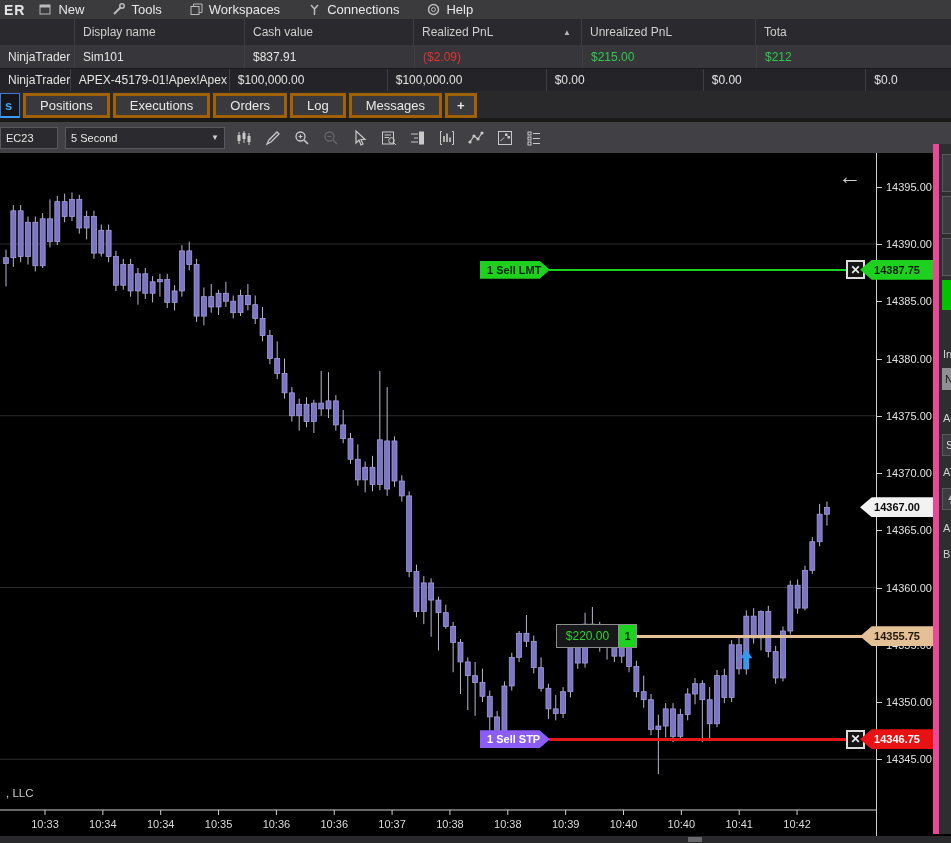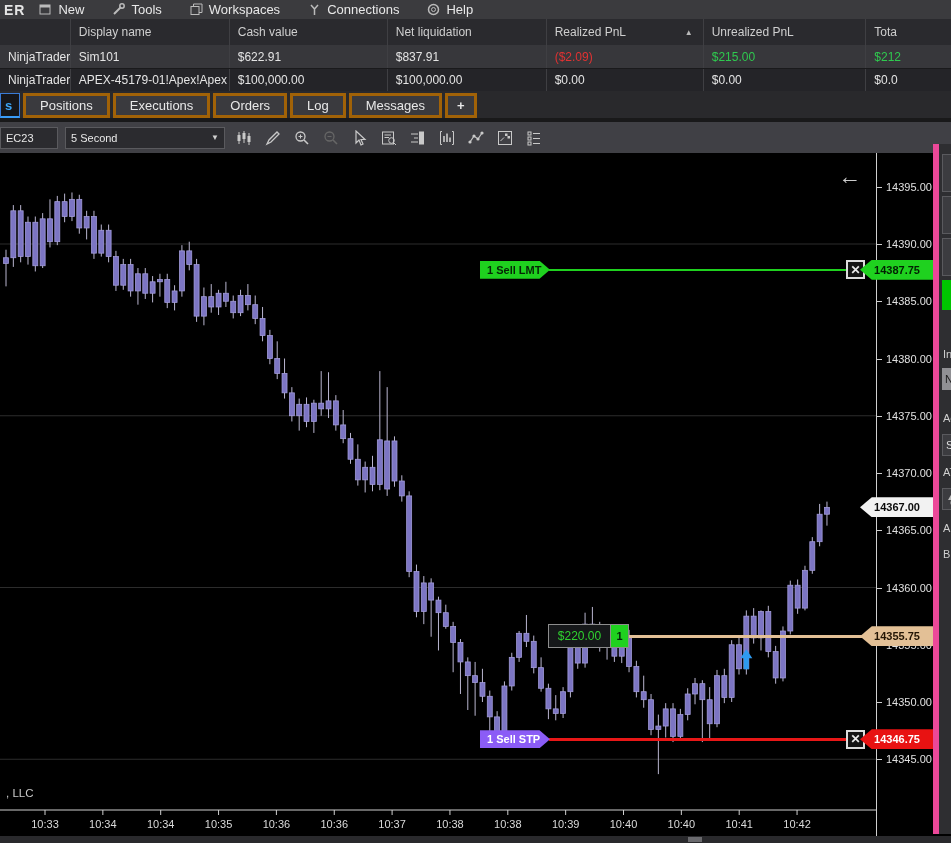--- a/index.html
+++ b/index.html
@@ -35,21 +35,21 @@
   #iconstrip { display:flex; align-items:center; margin-left:10px; gap:11px; }
   .ticon { width:18px; height:18px; display:flex; align-items:center; justify-content:center; }
   
   #chart { position:absolute; left:0; top:153px; width:876px; height:690px; background:#000; }
   #csvg { position:absolute; left:0; top:0; }
   .orderline { position:absolute; }
   .order-label { position:absolute; height:18px; line-height:18px; font-size:11px; font-weight:bold; padding-left:7px; width:70px;
     clip-path:polygon(0 0, 85% 0, 100% 50%, 85% 100%, 0 100%); }
   #lmt-label { background:#1fd11f; color:#062706; }
   #stp-label { background:#8b5cf6; color:#fff; }
-  #pos-box { position:absolute; width:81px; height:24px; display:flex; border:1px solid #8d8d8d; background:#16181a; }
+  #pos-box { position:absolute; width:81px; height:24px; display:flex; border:1px solid #8d8d8d; background:#16181a;margin-left:8px; }
   #pos-pnl { flex:1; color:#2fd32f; font-size:12px; display:flex; align-items:center; justify-content:center; }
   #pos-qty { width:18px; background:#1fd11f; color:#04230a; font-size:11px; font-weight:bold; display:flex; align-items:center; justify-content:center; border-left:1px solid #8d8d8d; }
   .xbtn { position:absolute; width:19px; height:19px; background:#141414; border:2px solid #dcdcdc; color:#ececec; font-size:12px; font-weight:bold; display:flex; align-items:center; justify-content:center; cursor:pointer; }
   #back-arrow { position:absolute; left:838px; top:10px; color:#cccccc; font-size:23px; }
   #watermark { position:absolute; left:6px; top:634px; color:#c9c9c9; font-size:11.5px; }
   .timelabel { position:absolute; top:665px; width:44px; text-align:center; color:#dadada; font-size:11px; }
   
   #axis { position:absolute; left:876px; top:153px; width:57px; height:690px; background:#000; border-left:1px solid #cfcfcf; }
   .ytick { position:absolute; left:9px; color:#e0e0e0; font-size:11px; height:12px; line-height:12px; }
   .ydash { position:absolute; left:0; width:5px; height:1px; background:#cfcfcf; }
@@ -120,33 +120,31 @@
       </span>
     <span>Help</span>
   </span>
 </div>
 
 <div id="table">
   <div class="trow" id="thead">
     <div class="c0"></div>
     <div class="c1">Display name</div>
     <div class="c2">Cash value</div>
-    <div class="c3">Net liquidation</div>
     <div class="c4">
         <span>Realized PnL</span>
         <span id="sort-arrow">▲</span>
       </div>
     <div class="c5">Unrealized PnL</div>
     <div class="c6">Tota</div>
   </div>
   <div id="rows">
       <div class="trow r1">
         <div class="c0">NinjaTrader Br</div>
         <div class="c1">Sim101</div>
-        <div class="c2">$622.91</div>
         <div class="c3">$837.91</div>
         <div class="c4 neg">($2.09)</div>
         <div class="c5 pos-green">$215.00</div>
         <div class="c6 pos-green">$212</div>
       </div>
       <div class="trow r2">
         <div class="c0">NinjaTrader Br</div>
         <div class="c1">APEX-45179-01!Apex!Apex</div>
         <div class="c2">$100,000.00</div>
         <div class="c3">$100,000.00</div>

